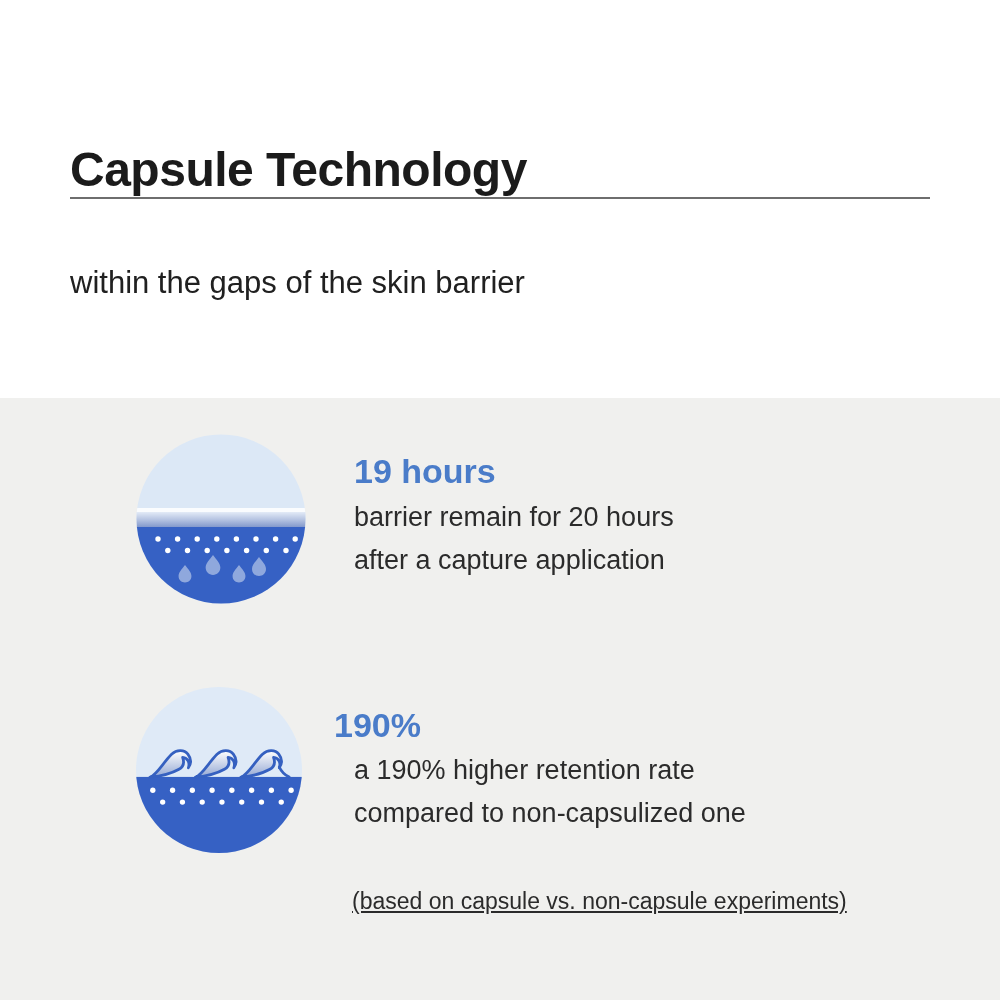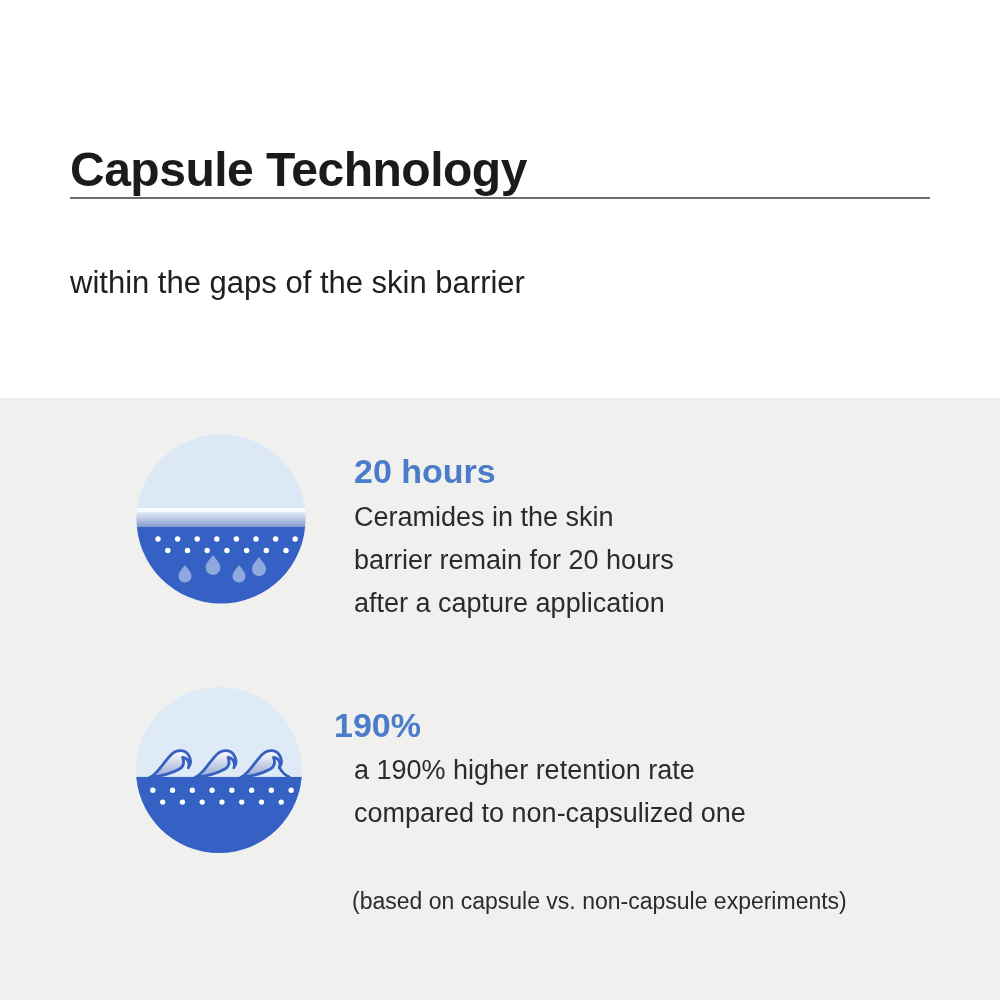--- a/index.html
+++ b/index.html
@@ -20,21 +20,21 @@
   .icon-1{left:136px;top:434px;}
   .icon-2{left:135px;top:686px;width:168px;height:168px;}
   .icon-wrap svg{display:block;width:100%;height:100%;}
   .stat{position:absolute;font-size:34px;font-weight:700;color:#4a7cc9;white-space:nowrap;}
   .stat-1{left:354px;top:452px;}
   .stat-2{left:334px;top:706px;}
   .body-text{position:absolute;font-size:27px;line-height:43px;color:#2b2b2b;}
   .body-1{left:354px;top:496px;}
   .body-2{left:354px;top:749px;}
   .body-line{display:block;white-space:nowrap;}
-  .note{position:absolute;left:352px;top:884px;font-size:23px;line-height:34px;color:#2b2b2b;white-space:nowrap;}
+  .note{position:absolute;left:352px;top:884px;font-size:23px;line-height:34px;color:#2b2b2b;white-space:nowrap;text-decoration:underline;}
 </style>
 </head>
 <body>
 
 <div class="canvas">
 
   <h1 class="title">Capsule Technology</h1>
   <div class="divider"></div>
 
   <p class="subtitle">
@@ -82,23 +82,22 @@
           </g>
           <g fill="#8fa8dd">
             <use href="#drop" transform="translate(49,131) scale(0.92)"></use>
             <use href="#drop" transform="translate(77,121) scale(1.05)"></use>
             <use href="#drop" transform="translate(103,131) scale(0.92)"></use>
             <use href="#drop" transform="translate(123,123) scale(1.0)"></use>
           </g>
         </g>
       </svg>
     </div>
-    <div class="stat stat-1">20 hours</div>
+    <div class="stat stat-1">19 hours</div>
     <div class="body-text body-1">
-      <span class="body-line">Ceramides in the skin</span>
       <span class="body-line">barrier remain for 20 hours</span>
       <span class="body-line">after a capture application</span>
     </div>
   </div>
 
   
   <div class="feature">
     <div class="icon-wrap icon-2">
       <svg viewBox="0 0 170 170" aria-hidden="true">
         <defs>

